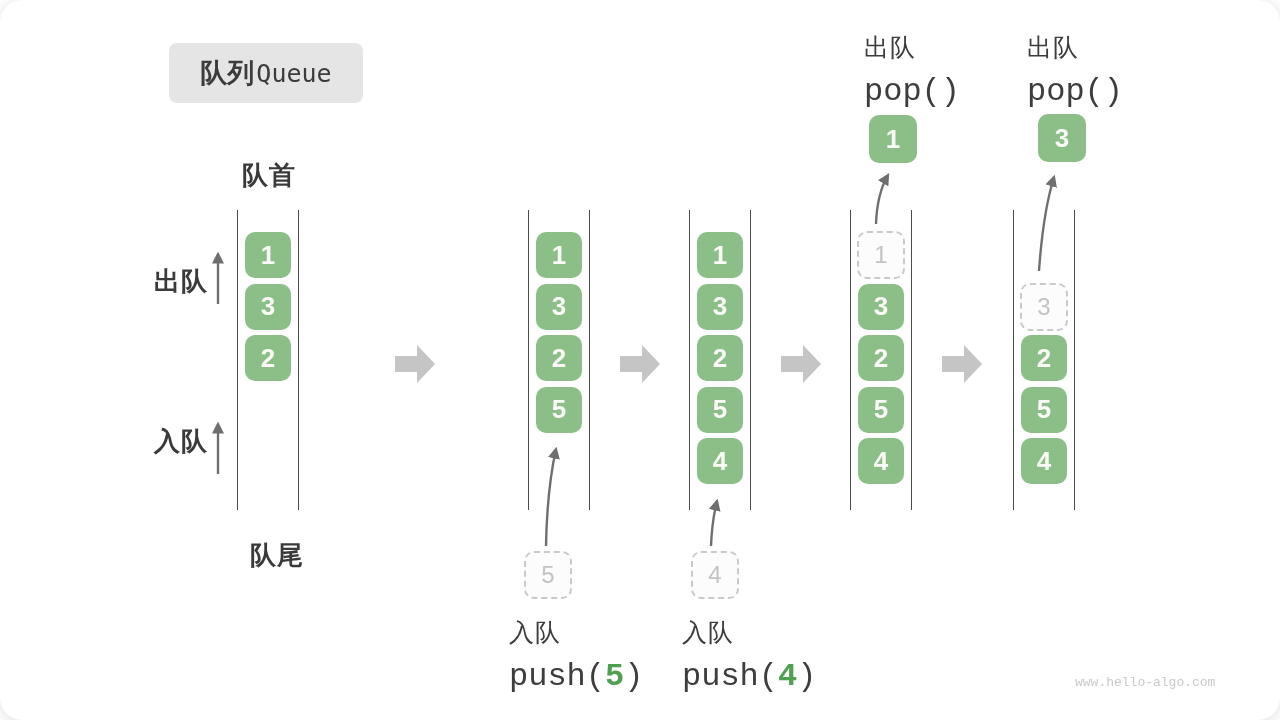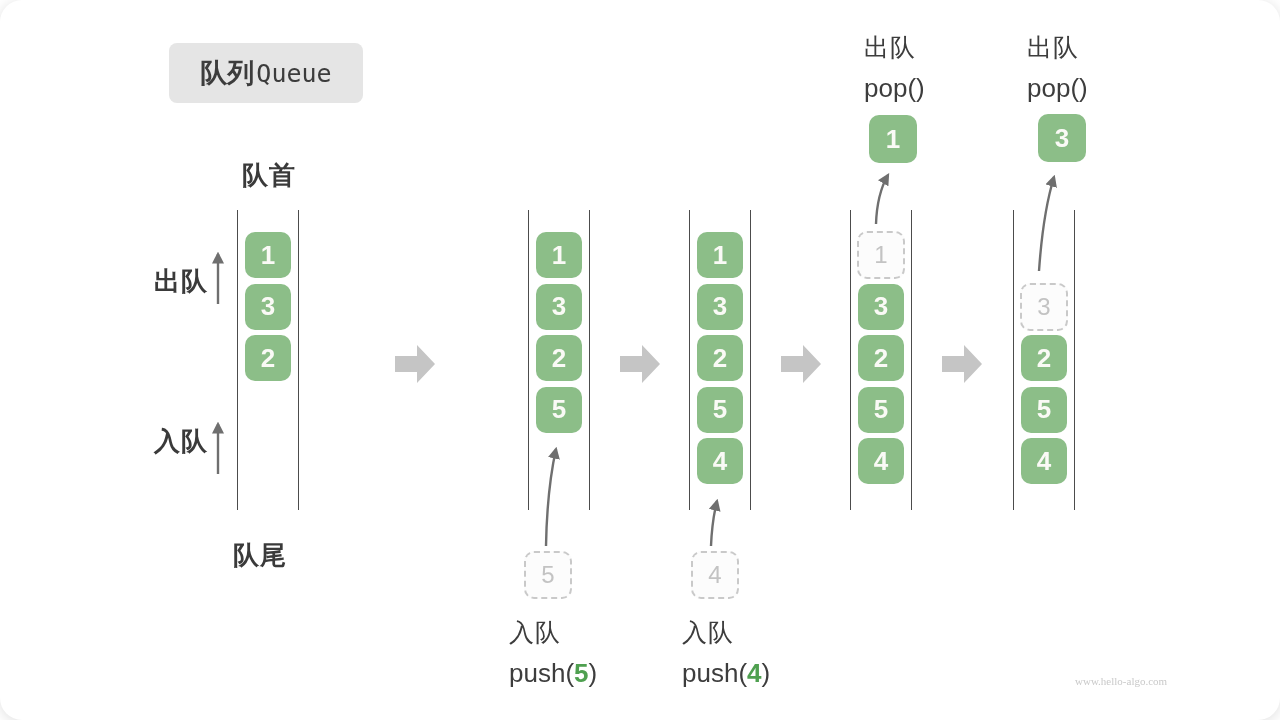--- a/index.html
+++ b/index.html
@@ -51,43 +51,43 @@
   }
   .floating-box{
     position:absolute;width:48px;height:48px;border-radius:10px;
     background:var(--box-green,#8CBE88);color:#fafaf6;
     display:flex;align-items:center;justify-content:center;
     font-size:26px;font-weight:700;
   }
   .op{position:absolute;white-space:nowrap;}
   .op-label{font-size:25px;color:#3d3d3d;margin-bottom:9px;letter-spacing:1px;}
   .op-code{
-    font-family:Liberation Sans, sans-serif;
-    font-size:26px;color:#3d3d3d;
+    font-family:Liberation Mono, monospace;
+    font-size:32px;color:#3d3d3d;
   }
   .op-code .arg{color:var(--code-green,#4FA050);font-weight:700;}
   .arrows{position:absolute;left:0;top:0;pointer-events:none;}
   .watermark{
     position:absolute;left:1075px;top:675px;
-    font-family:Liberation Serif, serif;
-    font-size:11px;color:var(--watermark,#c9c9c9);white-space:nowrap;
+    font-family:Liberation Mono, monospace;
+    font-size:13px;color:var(--watermark,#c9c9c9);white-space:nowrap;
   }
 </style>
 </head>
 <body>
 
 <div class="card">
 
   <div class="title-box">
     <span class="title-zh">队列</span>
     <span class="title-en">Queue</span>
   </div>
 
   <div class="pos-label" style="left:242px;top:158px">队首</div>
-  <div class="pos-label" style="left:233px;top:538px">队尾</div>
+  <div class="pos-label" style="left:250px;top:538px">队尾</div>
 
   <div class="side-label" style="left:154px;top:264px">出队</div>
   <div class="side-label" style="left:154px;top:424px">入队</div>
 
   <div>
       <div class="channel" style="left: 237px;"></div>
       <div class="qbox solid" style="left: 245px; top: 232px;">1</div>
       <div class="qbox solid" style="left: 245px; top: 283.5px;">3</div>
       <div class="qbox solid" style="left: 245px; top: 335px;">2</div>
       <div class="channel" style="left: 528px;"></div>

